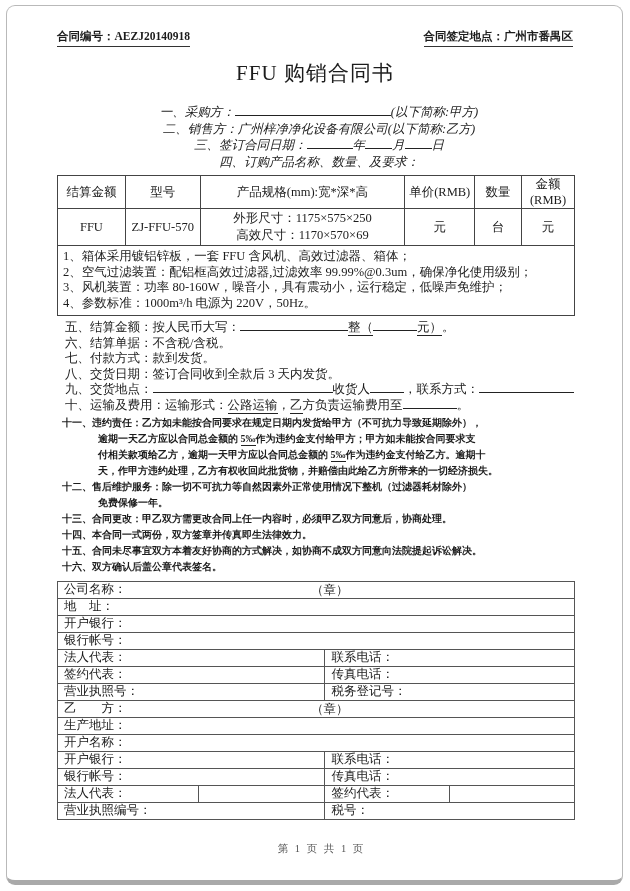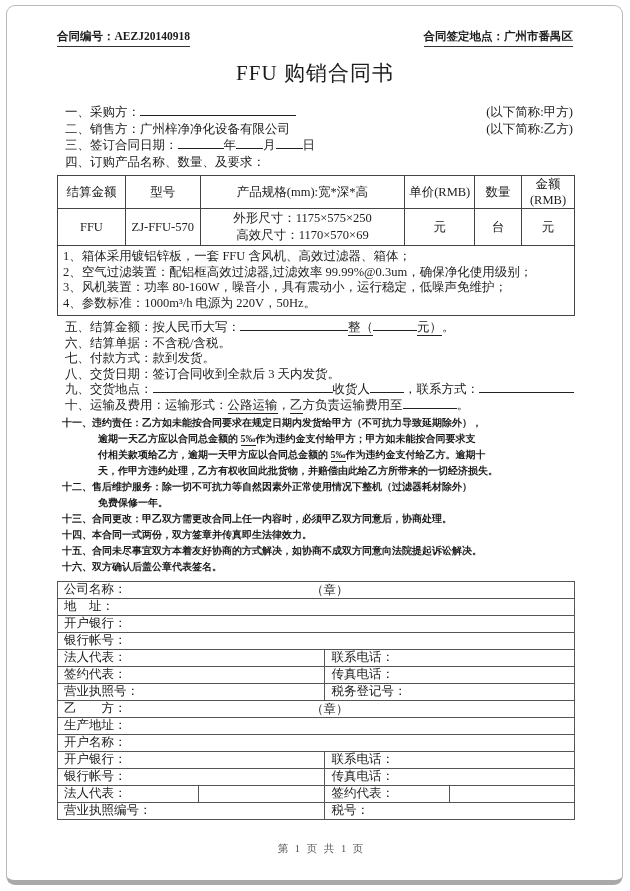--- a/index.html
+++ b/index.html
@@ -9,22 +9,22 @@
     background:#fff; border:1px solid #b9b9b9; border-bottom:5px solid #a9a9a9;
     border-radius:9px; overflow:hidden; }
   .content { position:relative; padding:23px 49px 0 50px; height:100%; }
 
   .tophdr { display:flex; justify-content:space-between; font-size:11.5px; font-weight:bold; }
   .tophdr .u2 { border-bottom:1px solid #333; padding-bottom:2px; }
 
   .doc-title { text-align:center; font-size:21px; margin-top:12px; letter-spacing:1px; }
 
   .clauses-top { margin-top:17px; font-size:12.5px; }
-  .clauses-top .clause-row { display:flex; justify-content:space-between;
-    line-height:16.5px; white-space:nowrap; padding-left:8px; }
+  .clauses-top .clause-row { display:flex; justify-content:center;
+    line-height:16.5px; white-space:nowrap; padding-left:8px;font-style:italic; }
   .clause-row .right-note { padding-left:0; }
 
   .u { border-bottom:1px solid #222; padding-bottom:1px; }
   .bl { display:inline-block; border-bottom:1.2px solid #222; height:11px; vertical-align:baseline; }
 
   table { border-collapse:collapse; width:518px; }
   .ptable { margin-top:5px; font-size:12.5px; }
   .ptable td, .ptable th { border:1px solid #444; font-weight:normal; text-align:center; }
   .ptable th { height:27px; }
   .ptable .drow td { height:37px; line-height:17px; }

